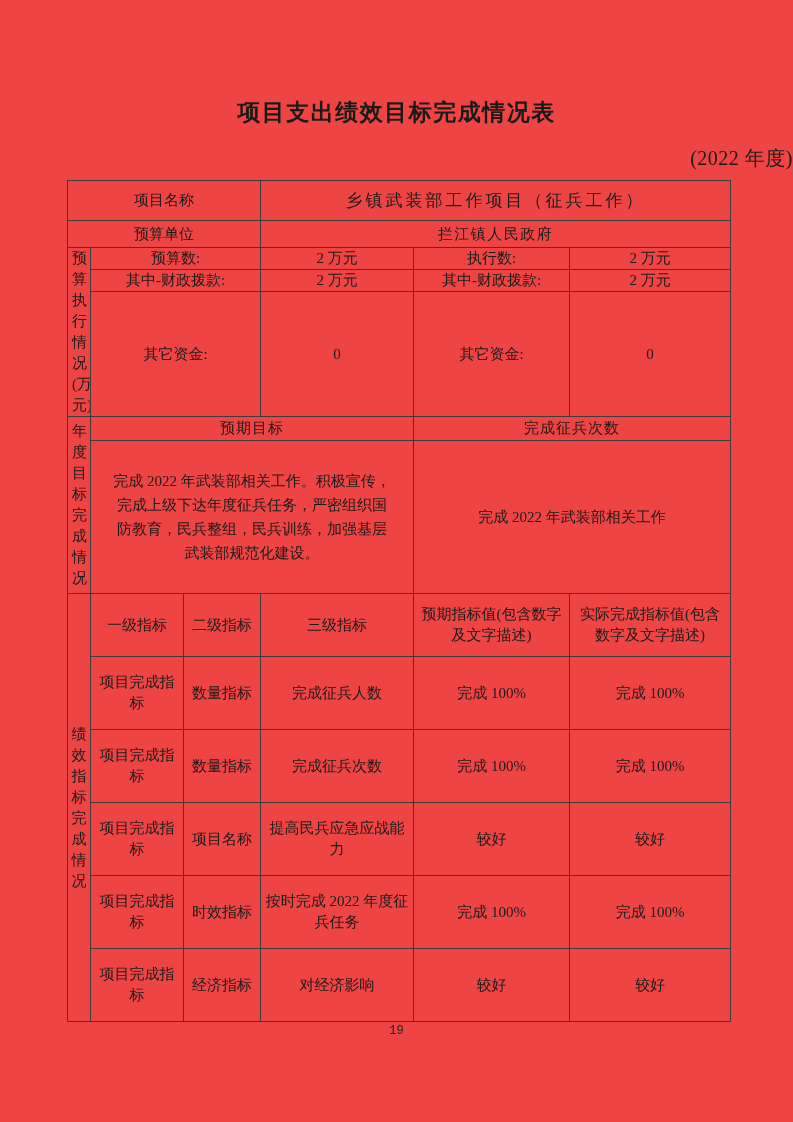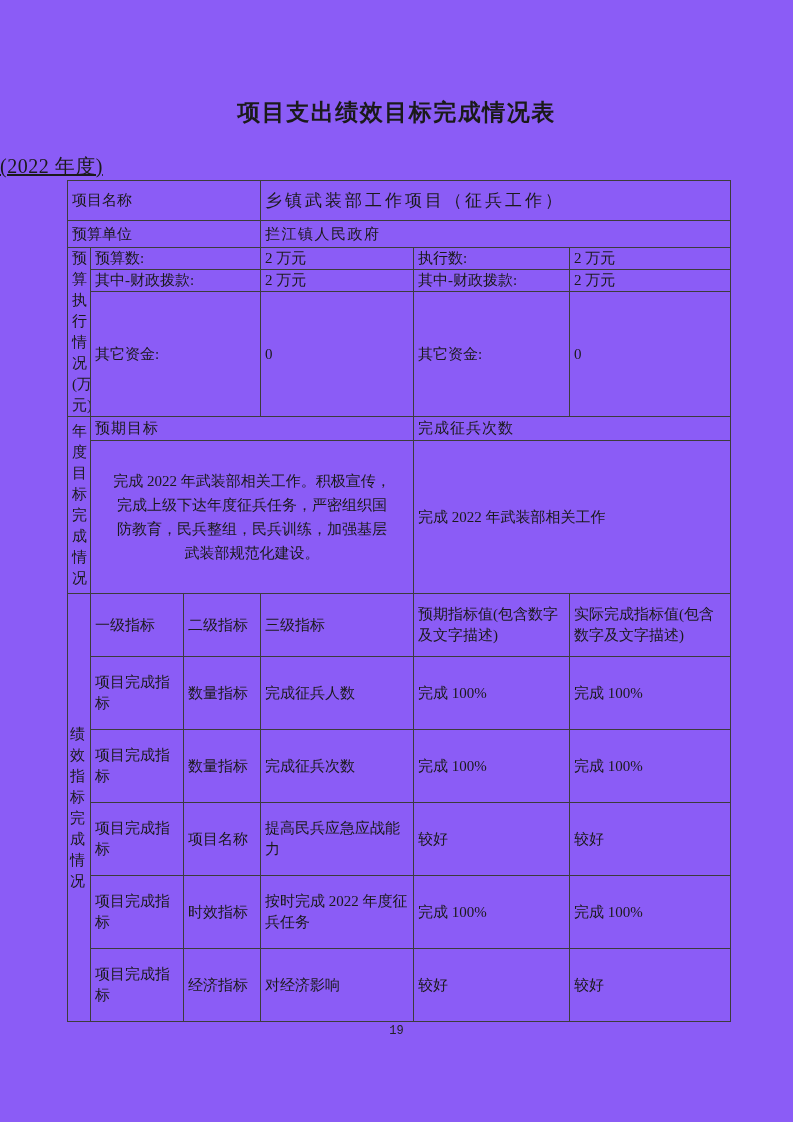--- a/index.html
+++ b/index.html
@@ -5,44 +5,43 @@
   * { margin: 0; padding: 0; box-sizing: border-box; }
   html, body { background: #ffffff; }
   body {
     width: 793px; height: 1122px;
     font-family: "Liberation Serif", "DejaVu Serif", serif;
     color: #1a1a1a;
   }
   .page {
     position: relative;
     width: 793px; height: 1122px;
-    background: #8b5cf6;
+    background: #ef4444;
     overflow: hidden;
   }
   .doc-title {
     position: absolute; top: 98px; left: 0; width: 100%;
     text-align: center;
     font-size: 23px; font-weight: bold; letter-spacing: 1.5px;
     line-height: 30px;
   }
   .doc-subtitle {
-    position: absolute; top: 152px; left: 0; width: 100%;
-    text-align: left;
+    position: absolute; top: 144px; left: 0; width: 100%;
+    text-align: right;
     font-size: 20px; font-weight: normal; letter-spacing: 0.5px;
     line-height: 28px;
-    text-decoration: underline;
   }
   .table-wrap { position: absolute; left: 67px; top: 180px; }
   table {
     border-collapse: collapse; table-layout: fixed;
     width: 663px;
   }
   td {
     border: 1px solid #3c3c3c;
-    text-align: left; vertical-align: middle;
+    text-align: center; vertical-align: middle;
     font-size: 15px; line-height: 21px;
     padding: 2px 4px;
     overflow: hidden;
   }
   tr.rh40  td { height: 40px; }
   tr.rh27  td { height: 27px; }
   tr.rh22  td { height: 22px; padding: 0 4px; }
   tr.rh124 td { height: 124px; }
   tr.rh24  td { height: 24px; padding: 0 4px; }
   tr.rh153 td { height: 153px; }

